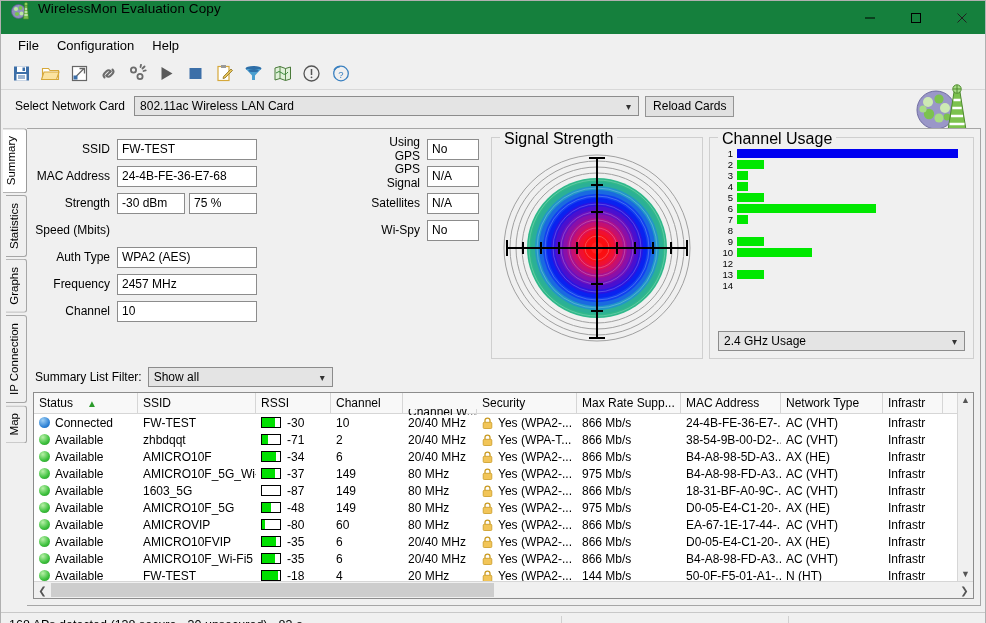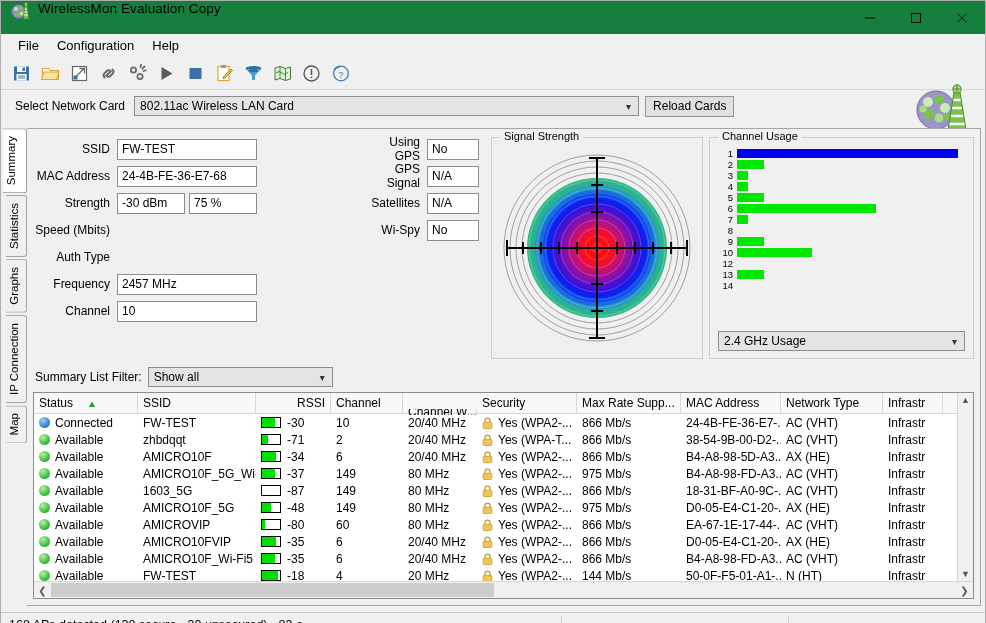--- a/index.html
+++ b/index.html
@@ -67,21 +67,21 @@
   .fbox.w { width:140px; }
   .fbox.half { width:68px; }
   .gpsfields { width:120px; padding-top:2px; }
   .grow { display:flex; align-items:center; height:20px; margin-bottom:7px; }
   .grow .glabel { width:62px; text-align:right; padding-right:7px; font-size:12px; }
   .gbox { width:52px; height:21px; border:1px solid #8c8c8c; background:#fff; font-size:12px;
           padding:2px 4px; display:flex; align-items:center; }
 
   
   .group { position:relative; border:1px solid #cfcfcf; margin-left:6px; }
-  .group > .gtitle { position:absolute; top:-8px; left:8px; background:#f0f0f0; padding:0 4px; font-size:11px; }
+  .group > .gtitle { position:absolute; top:-8px; left:8px; background:#f0f0f0; padding:0 4px; font-size:16px; }
   .ss-group { width:212px; height:222px; }
   .cu-group { flex:1 1 auto; height:222px; }
 
   .radar { position:absolute; left:50%; top:50%; transform:translate(-50%,-50%); width:192px; height:192px; }
 
   
   .cu-inner { padding:10px 8px 4px 10px; height:168px; }
   .curow { display:flex; align-items:center; height:11px; }
   .cu-num { width:17px; text-align:right; padding-right:4px; font-size:9.5px; line-height:10px; color:#000; }
   .cu-track { flex:1 1 auto; height:9px; position:relative; }
@@ -314,20 +314,21 @@
           <div class="frow">
             <div class="flabel">Strength</div>
             <div class="fbox half">-30 dBm</div>
             <div class="fbox half" style="margin-left:4px">75 %</div>
           </div>
           <div class="frow">
             <div class="flabel">Speed (Mbits)</div>
           </div>
           <div class="frow">
             <div class="flabel">Auth Type</div>
+            <div class="fbox w">WPA2 (AES)</div>
           </div>
           <div class="frow">
             <div class="flabel">Frequency</div>
             <div class="fbox w">2457 MHz</div>
           </div>
           <div class="frow">
             <div class="flabel">Channel</div>
             <div class="fbox w">10</div>
           </div>
         </div>
@@ -514,21 +515,21 @@
 
       <div class="listwrap">
         <div class="lhead" id="list-head">
             <div class="hc" style="width: 104px;">
               <span>Status</span>
               <span style="color: rgb(42, 154, 42); margin-left: 14px; font-size: 10px;">▲</span>
             </div>
             <div class="hc" style="width: 118px;">
               <span>SSID</span>
             </div>
-            <div class="hc" style="width: 75px; justify-content: flex-end;">
+            <div class="hc" style="width: 75px;">
               <span>RSSI</span>
             </div>
             <div class="hc" style="width: 72px;">
               <span>Channel</span>
             </div>
             <div class="hc" style="width: 74px; margin-top: 16px;">
               <span>Channel W...</span>
             </div>
             <div class="hc" style="width: 100px;">
               <span>Security</span>

